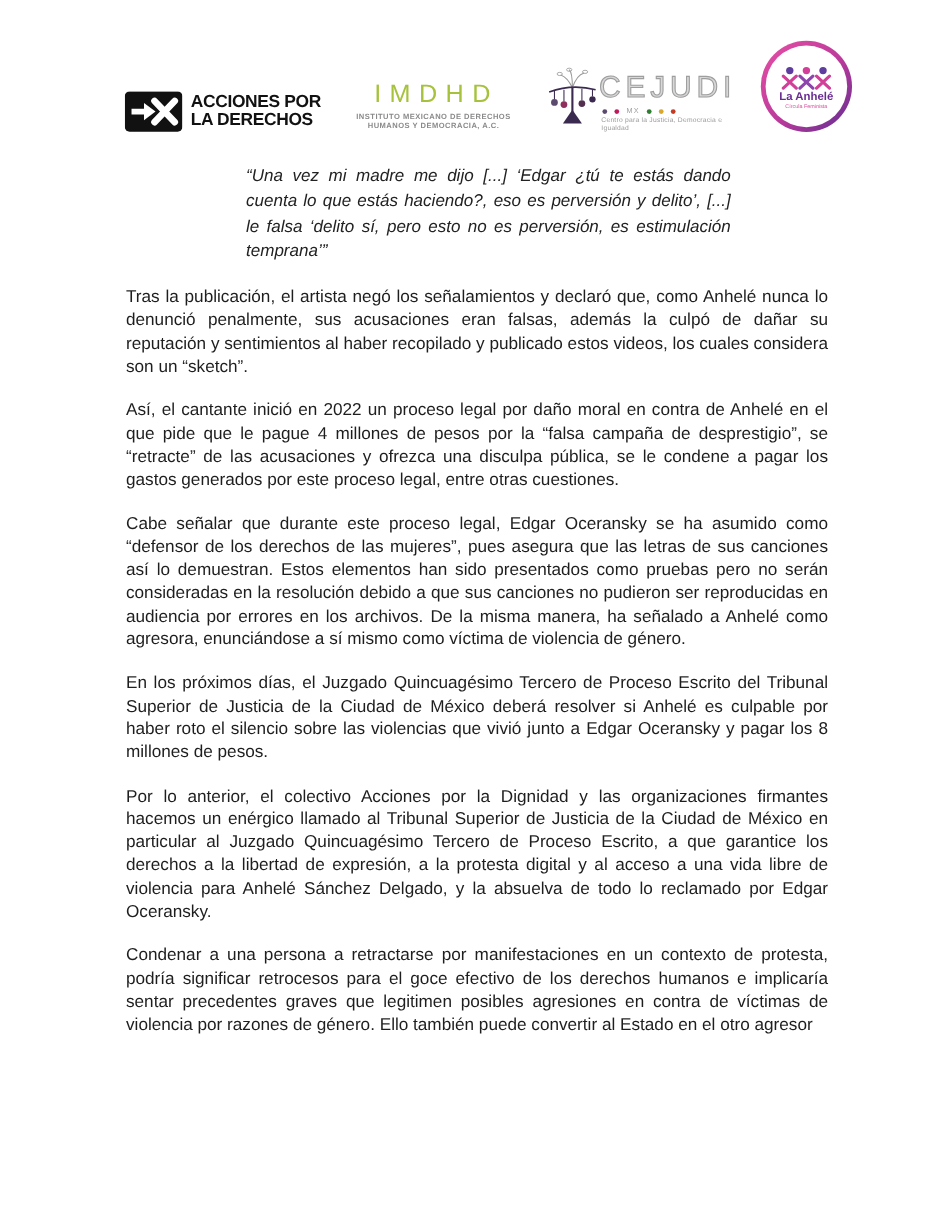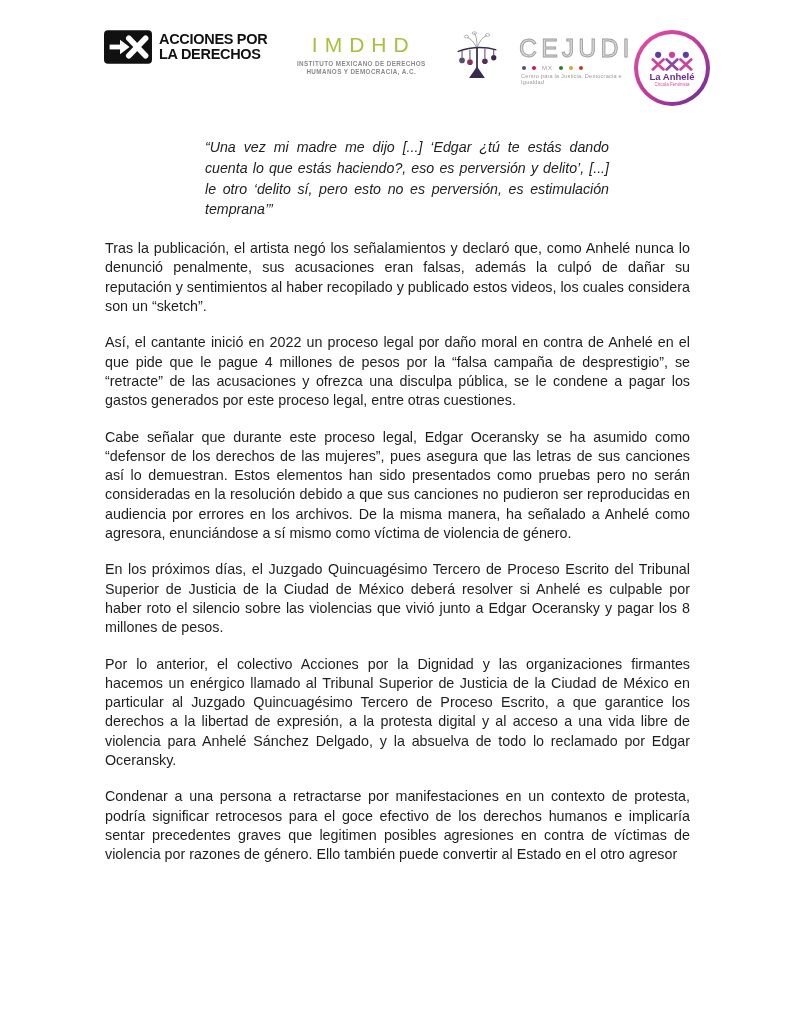--- a/index.html
+++ b/index.html
@@ -9,21 +9,21 @@
     background: #ffffff;
     font-family: "Liberation Sans", sans-serif;
     color: #1c1c1c;
     overflow: hidden;
   }
   .page { position: relative; width: 792px; height: 1024px; background: #fff; }
 
   
   .logos {
     display: flex;
-    align-items: flex-start;
+    align-items: flex-end;
     justify-content: space-between;
     padding: 30px 82px 0 104px;
     height: 80px;
   }
 
   
   .logo-apd { display: flex; align-items: center; gap: 7px; }
   .apd-icon { width: 48px; height: 34px; flex: 0 0 auto; }
   .apd-text {
     display: flex; flex-direction: column;
@@ -36,21 +36,21 @@
   .imdhd-acronym {
     font-size: 21px; line-height: 30px; letter-spacing: 7px;
     color: #a6c23c; font-weight: 400; margin-left: 5px;
   }
   .imdhd-sub {
     font-size: 6.3px; line-height: 8px; color: #8a8a8a;
     letter-spacing: 0.4px; font-weight: 700;
   }
 
   
-  .logo-cejudi { display: flex; align-items: flex-start; gap: 20px; width: 160px; }
+  .logo-cejudi { display: flex; align-items: flex-start; gap: 0; width: 160px; }
   .cejudi-icon { width: 44px; height: 52px; flex: 0 0 auto; }
   .cejudi-right { display: flex; flex-direction: column; padding-top: 6px; }
   .cejudi-word {
     font-size: 25px; line-height: 25px; letter-spacing: 4px;
     font-weight: 300; color: #d8d8d8;
     -webkit-text-stroke: 0.9px #9e9e9e;
   }
   .cejudi-dots { display: flex; align-items: center; gap: 6px; margin: 4px 0 2px 3px; }
   .cejudi-dots .dot { width: 4px; height: 4px; border-radius: 50%; display: inline-block; }
   .cejudi-mx { font-size: 6px; color: #9e9e9e; letter-spacing: 1px; }
@@ -172,21 +172,21 @@
             <line x1="55" y1="11" x2="41" y2="24" stroke="#d23f98" stroke-width="3.4" stroke-linecap="round"></line>
           </svg>
           <div class="circula-name">La Anhelé</div>
           <div class="circula-sub">Círcula Feminista</div>
         </div>
       </div>
     </div>
 
   </header>
 
-  <blockquote class="quote">“Una vez mi madre me dijo [...] ‘Edgar ¿tú te estás dando cuenta lo que estás haciendo?, eso es perversión y delito’, [...] le otro ‘delito sí, pero esto no es perversión, es estimulación temprana’”</blockquote>
+  <blockquote class="quote">“Una vez mi madre me dijo [...] ‘Edgar ¿tú te estás dando cuenta lo que estás haciendo?, eso es perversión y delito’, [...] le falsa ‘delito sí, pero esto no es perversión, es estimulación temprana’”</blockquote>
 
   <main class="body-text">
     <p>Tras la publicación, el artista negó los señalamientos y declaró que, como Anhelé nunca lo denunció penalmente, sus acusaciones eran falsas, además la culpó de dañar su reputación y sentimientos al haber recopilado y publicado estos videos, los cuales considera son un “sketch”.</p>
     <p>Así, el cantante inició en 2022 un proceso legal por daño moral en contra de Anhelé en el que pide que le pague 4 millones de pesos por la “falsa campaña de desprestigio”, se “retracte” de las acusaciones y ofrezca una disculpa pública, se le condene a pagar los gastos generados por este proceso legal, entre otras cuestiones.</p>
     <p>Cabe señalar que durante este proceso legal, Edgar Oceransky se ha asumido como “defensor de los derechos de las mujeres”, pues asegura que las letras de sus canciones así lo demuestran. Estos elementos han sido presentados como pruebas pero no serán consideradas en la resolución debido a que sus canciones no pudieron ser reproducidas en audiencia por errores en los archivos. De la misma manera, ha señalado a Anhelé como agresora, enunciándose a sí mismo como víctima de violencia de género.</p>
     <p>En los próximos días, el Juzgado Quincuagésimo Tercero de Proceso Escrito del Tribunal Superior de Justicia de la Ciudad de México deberá resolver si Anhelé es culpable por haber roto el silencio sobre las violencias que vivió junto a Edgar Oceransky y pagar los 8 millones de pesos.</p>
     <p>Por lo anterior, el colectivo Acciones por la Dignidad y las organizaciones firmantes hacemos un enérgico llamado al Tribunal Superior de Justicia de la Ciudad de México en particular al Juzgado Quincuagésimo Tercero de Proceso Escrito, a que garantice los derechos a la libertad de expresión, a la protesta digital y al acceso a una vida libre de violencia para Anhelé Sánchez Delgado, y la absuelva de todo lo reclamado por Edgar Oceransky.</p>
     <p>Condenar a una persona a retractarse por manifestaciones en un contexto de protesta, podría significar retrocesos para el goce efectivo de los derechos humanos e implicaría sentar precedentes graves que legitimen posibles agresiones en contra de víctimas de violencia por razones de género. Ello también puede convertir al Estado en el otro agresor</p>
   </main>
 

